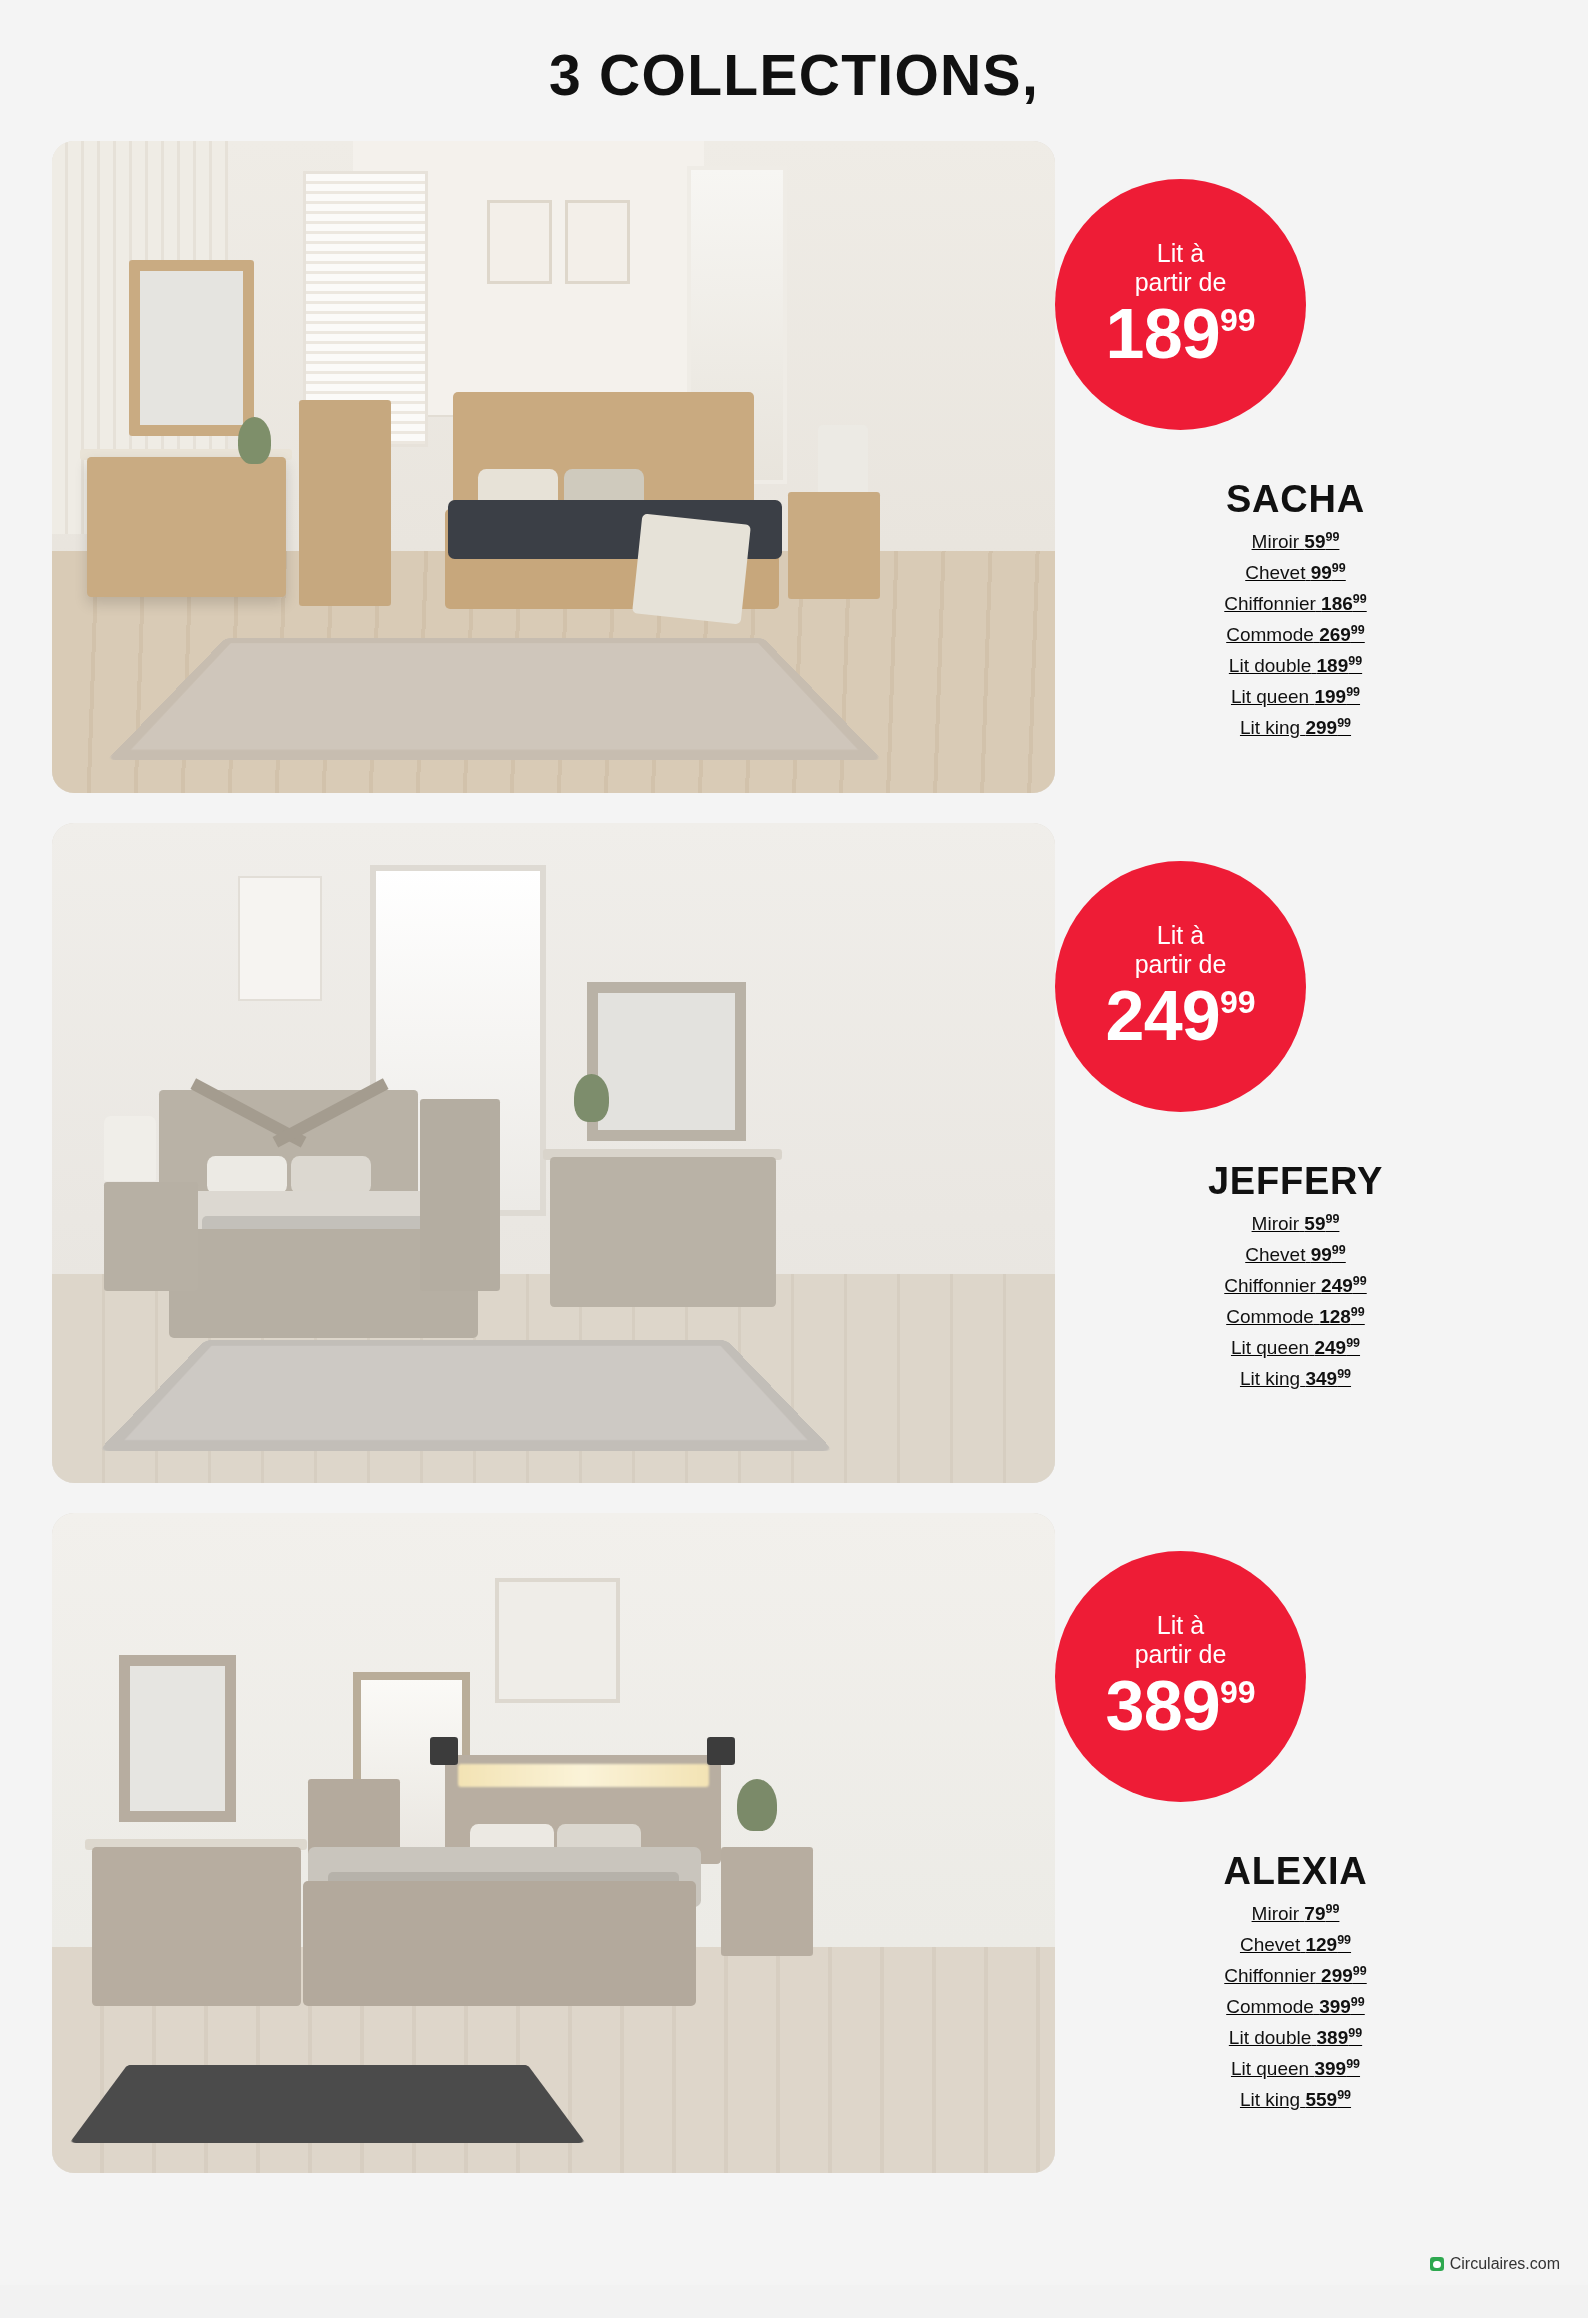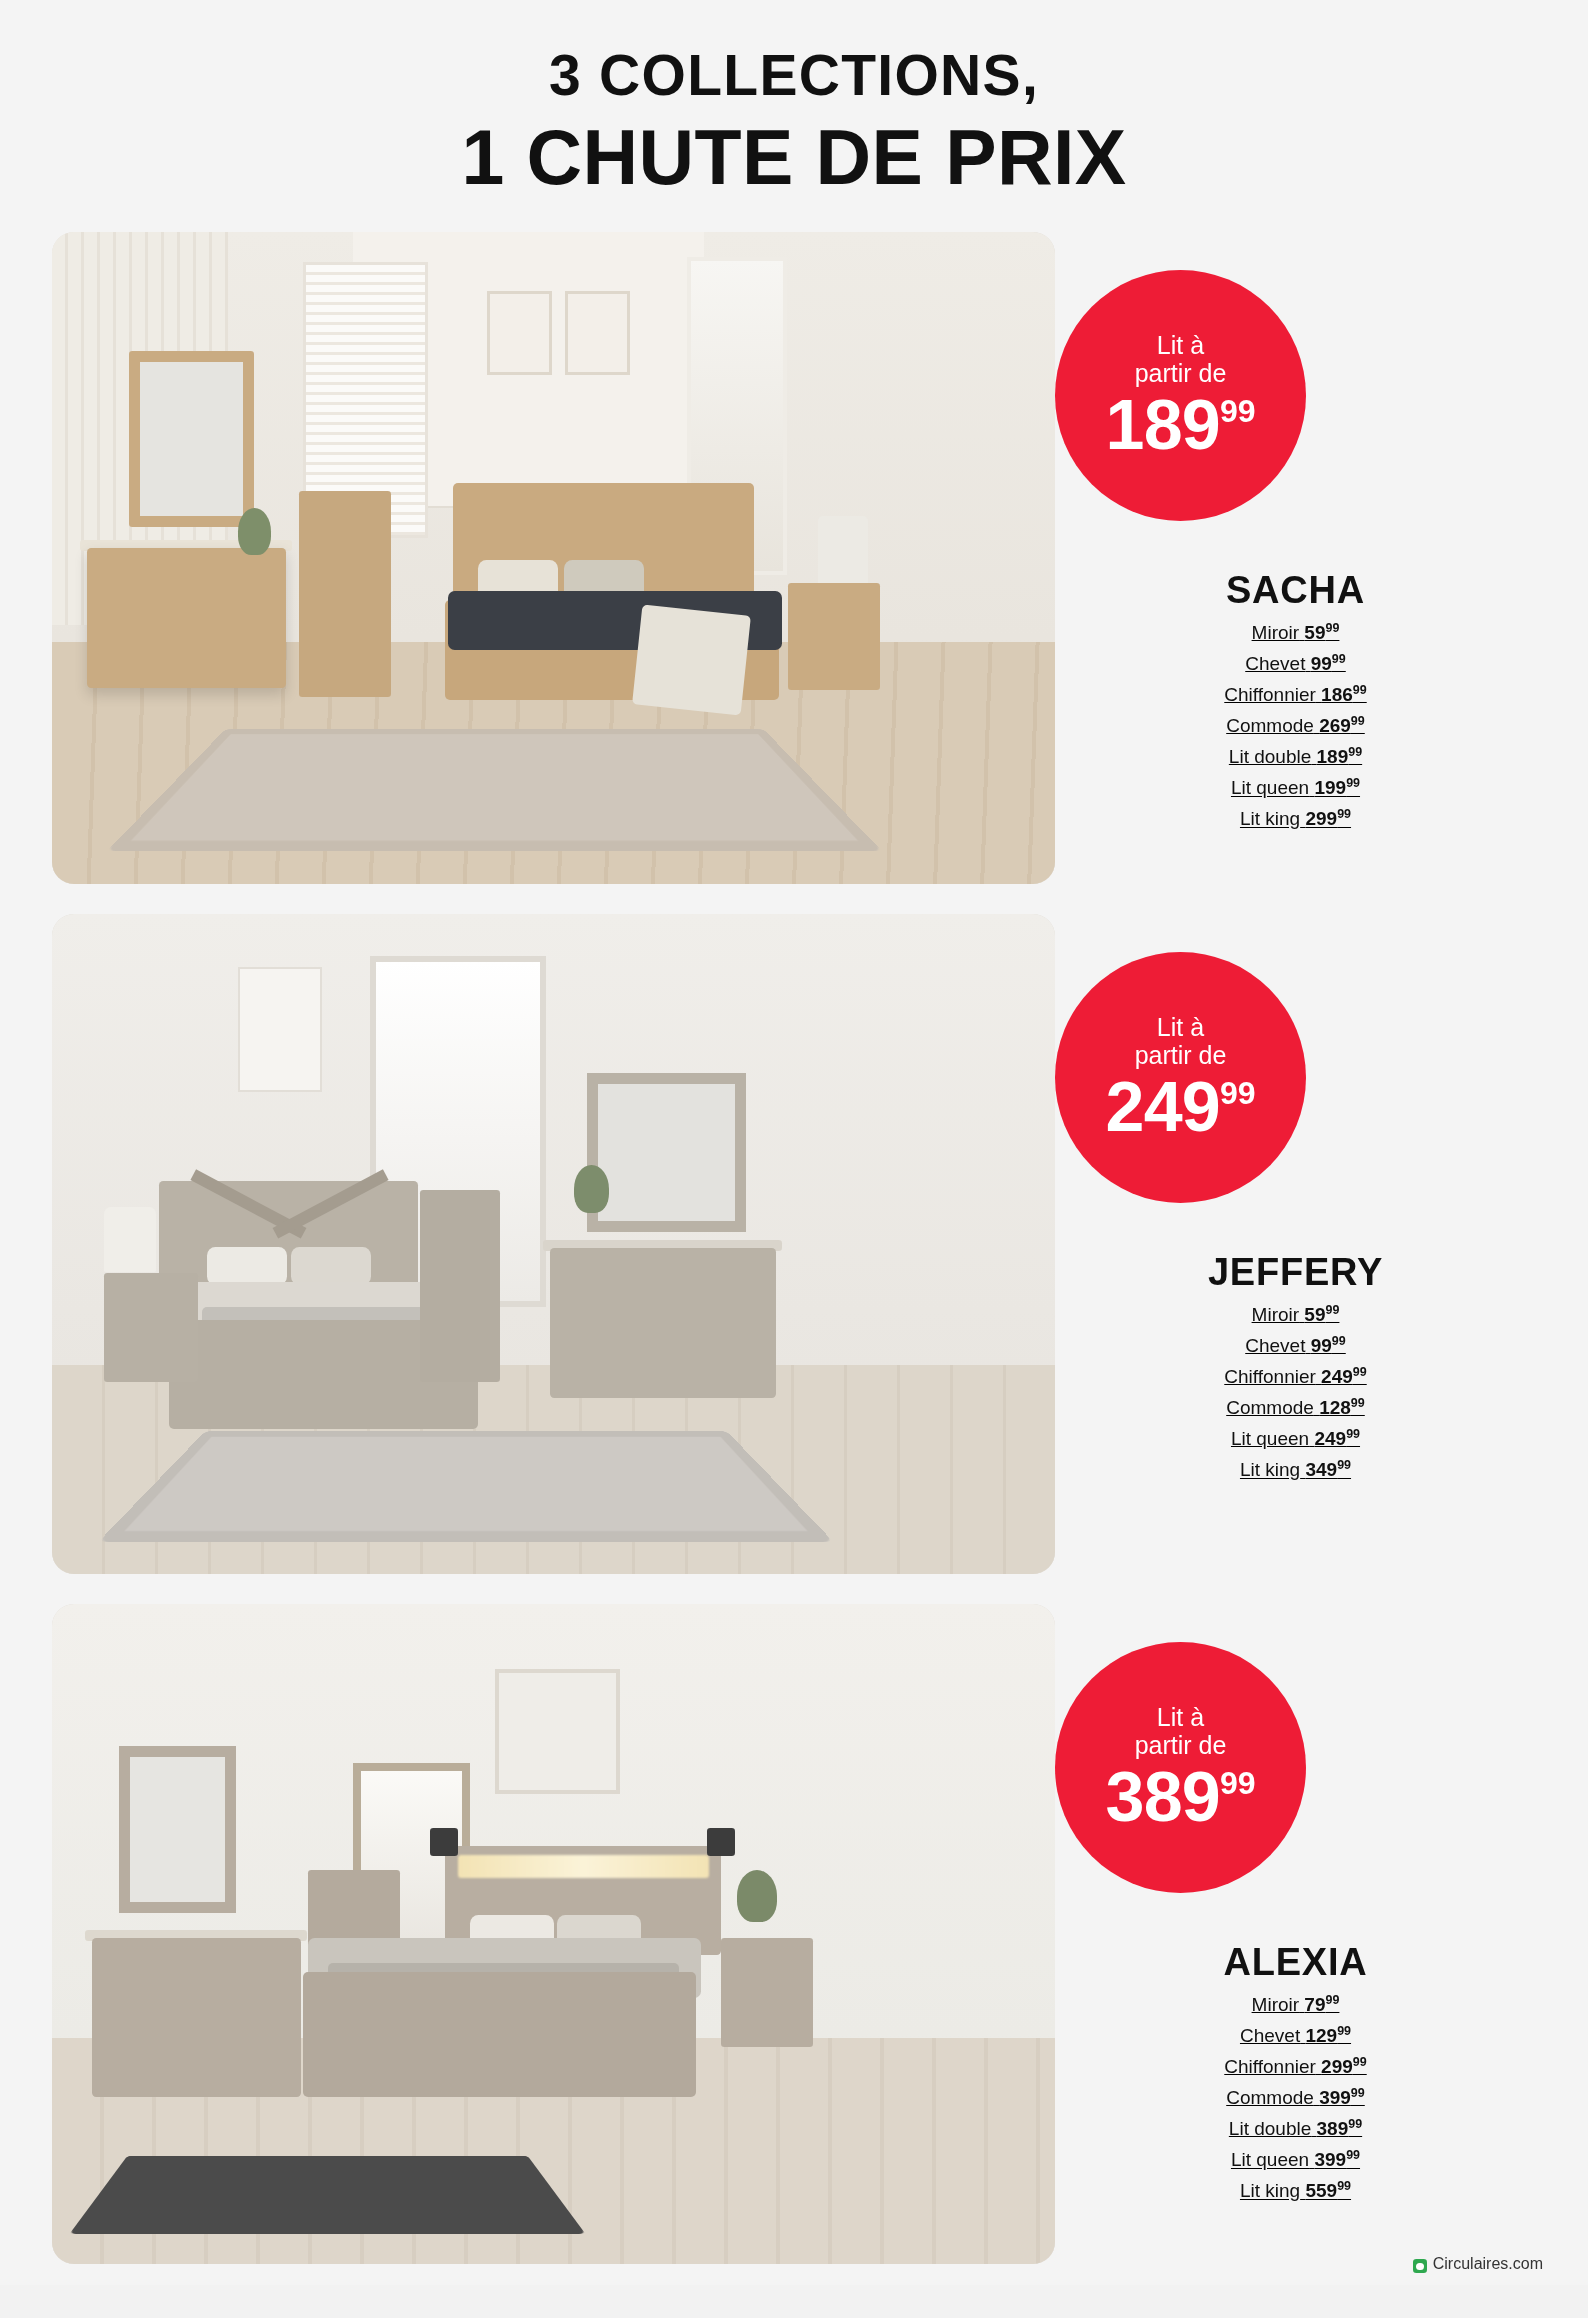--- a/index.html
+++ b/index.html
@@ -127,24 +127,24 @@
   .item .val { font-weight: 700; }
   .item .sup {
     font-weight: 700;
     font-size: 12.5px;
     vertical-align: super;
   }
 
   
   .footer {
     position: absolute;
-    right: 45px;
+    right: 28px;
     bottom: 11.7px;
     display: flex;
-    align-items: flex-end;
+    align-items: center;
     gap: 5.9px;
   }
   .footer .dot {
     width: 14px;
     height: 14px;
     border-radius: 3.3px;
     background: #2ea84f;
     display: inline-block;
     position: relative;
   }
@@ -253,21 +253,20 @@
   .s3 .nstand    { left: 669px; top: 334px; width: 92px; height: 109px; background: #b7ada0; border-radius: 3.3px; }
   .s3 .plant     { left: 685px; top: 266px; width: 40px; height: 52px; background: #7b8a69; border-radius: 50% 50% 40% 40%; }
 </style>
 </head>
 <body>
 
 <div class="page">
 
   <div class="header">
     <div class="line1">3 COLLECTIONS,</div>
-    <div class="line2">1 CHUTE DE PRIX</div>
   </div>
 
   <div class="content">
 
     <div class="row r1">
       <div class="photo">
         <div class="scene s1">
           <div class="abs wall"></div>
           <div class="abs slatwall"></div>
           <div class="abs panelwall"></div>

